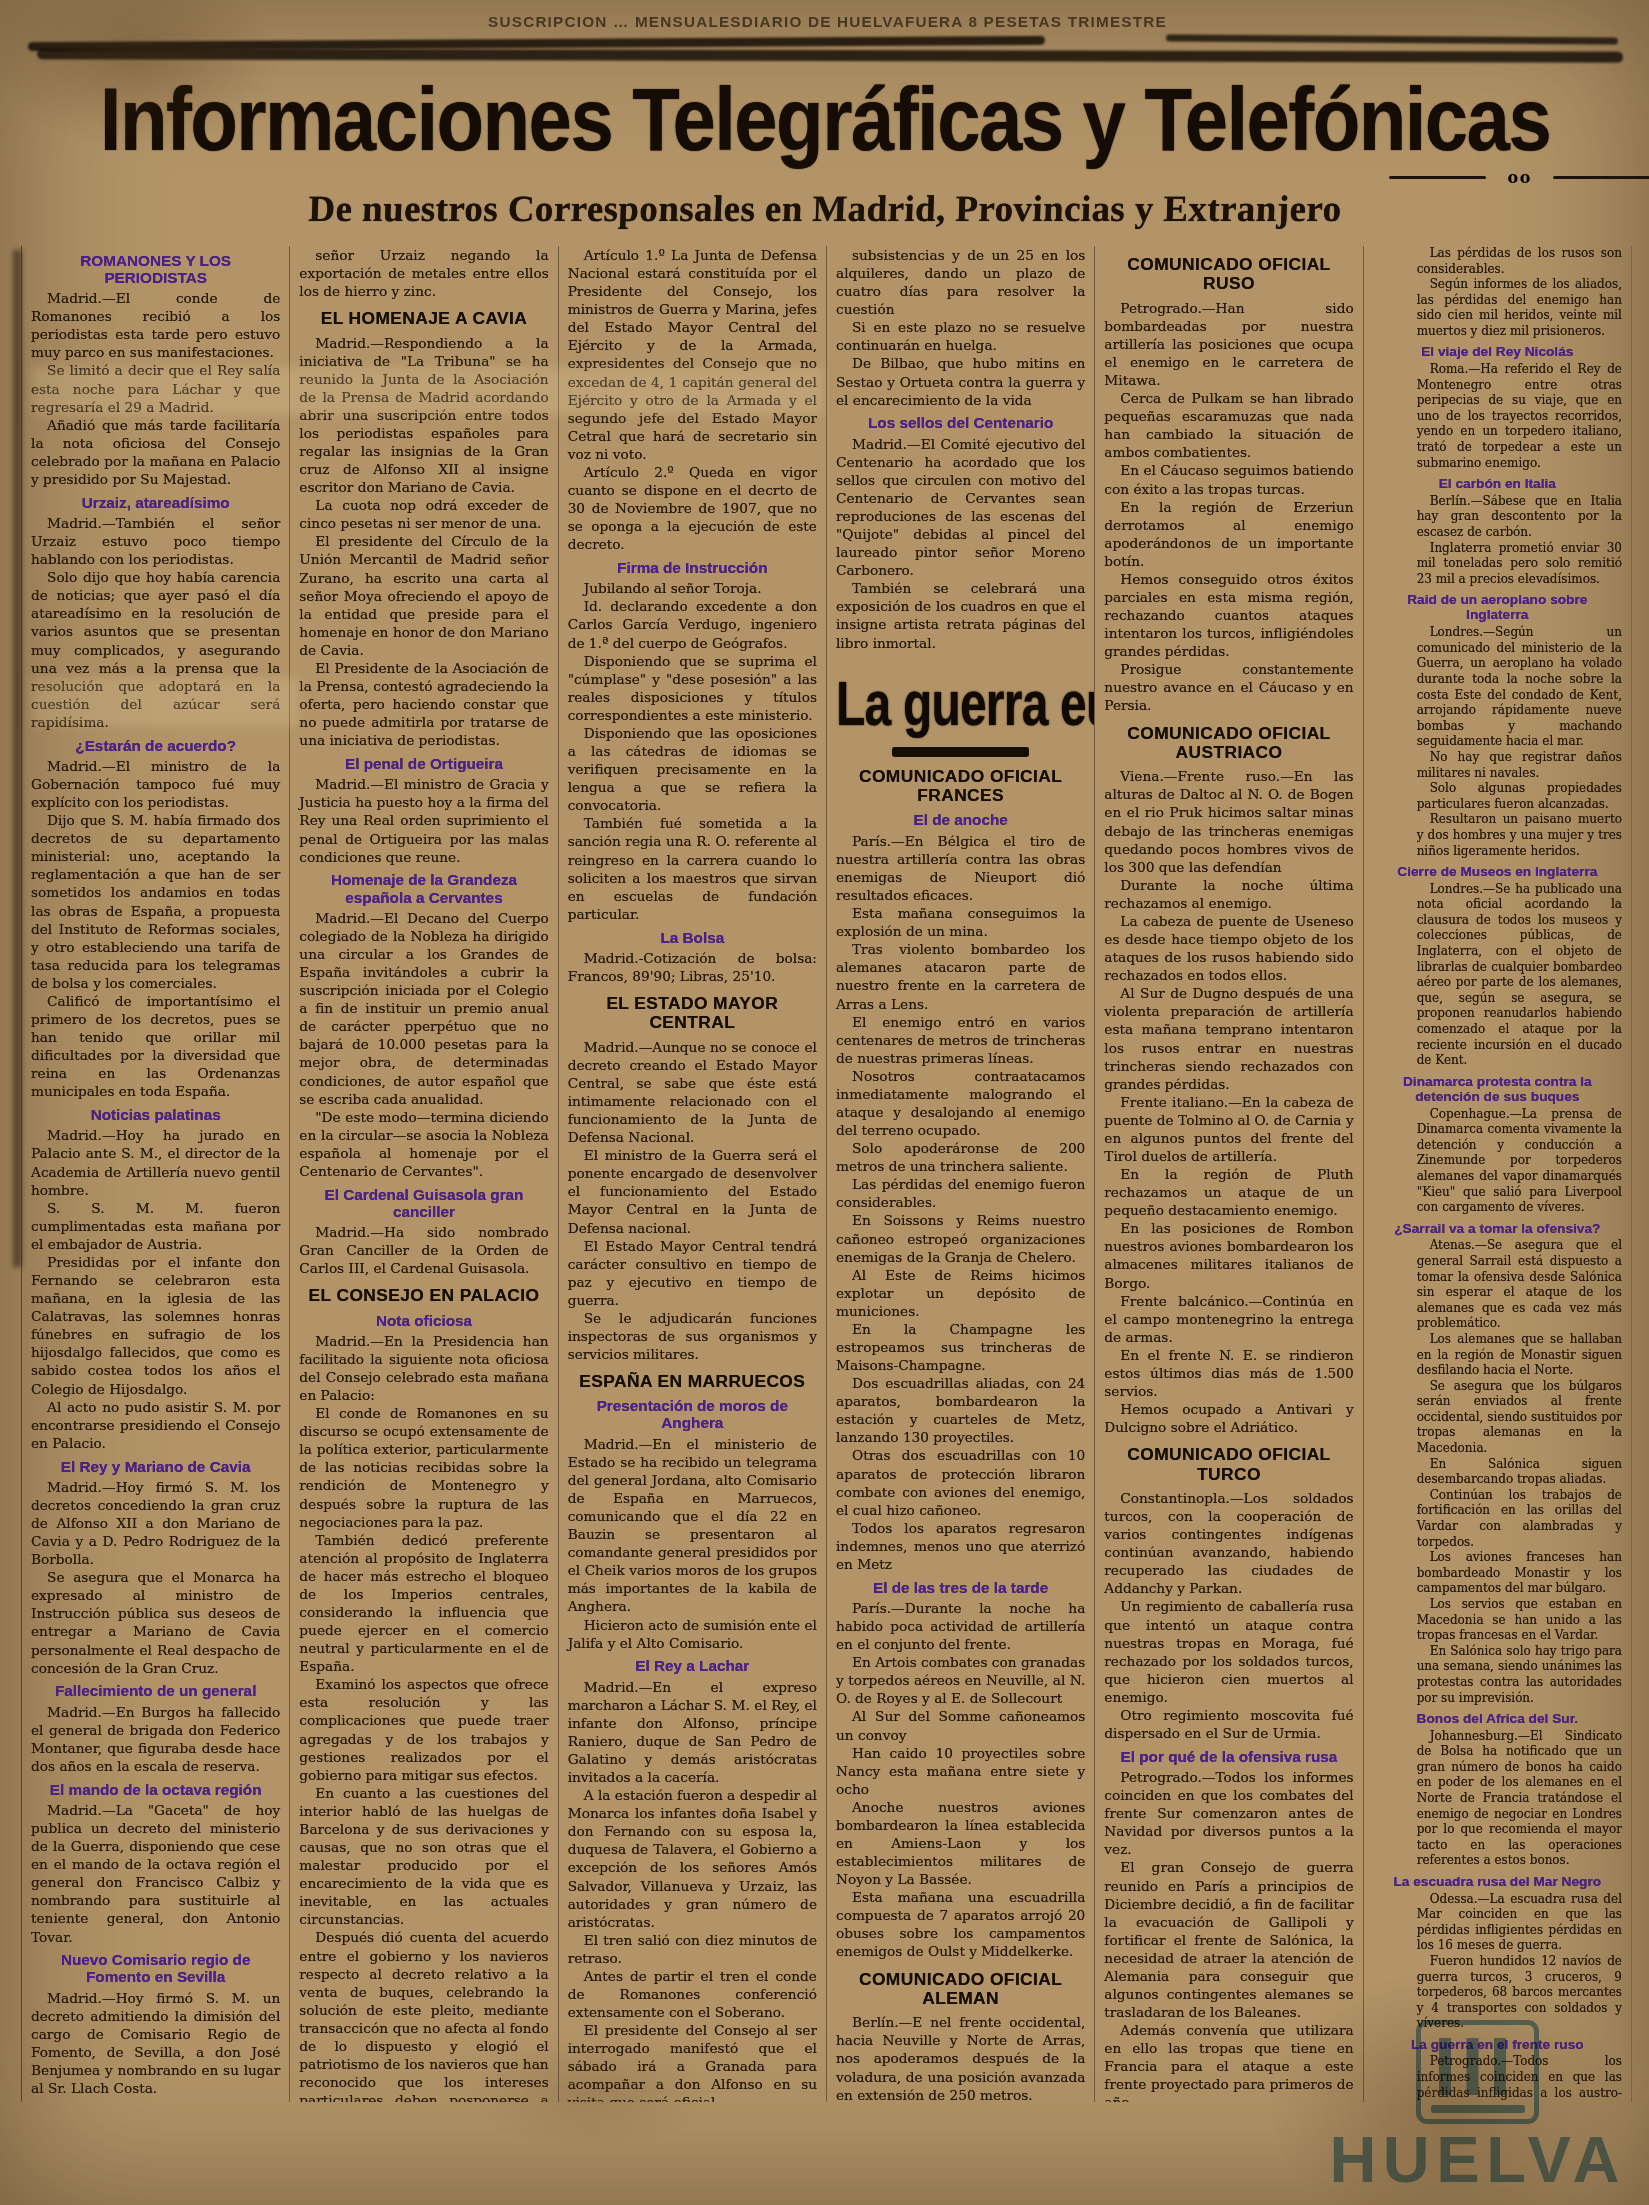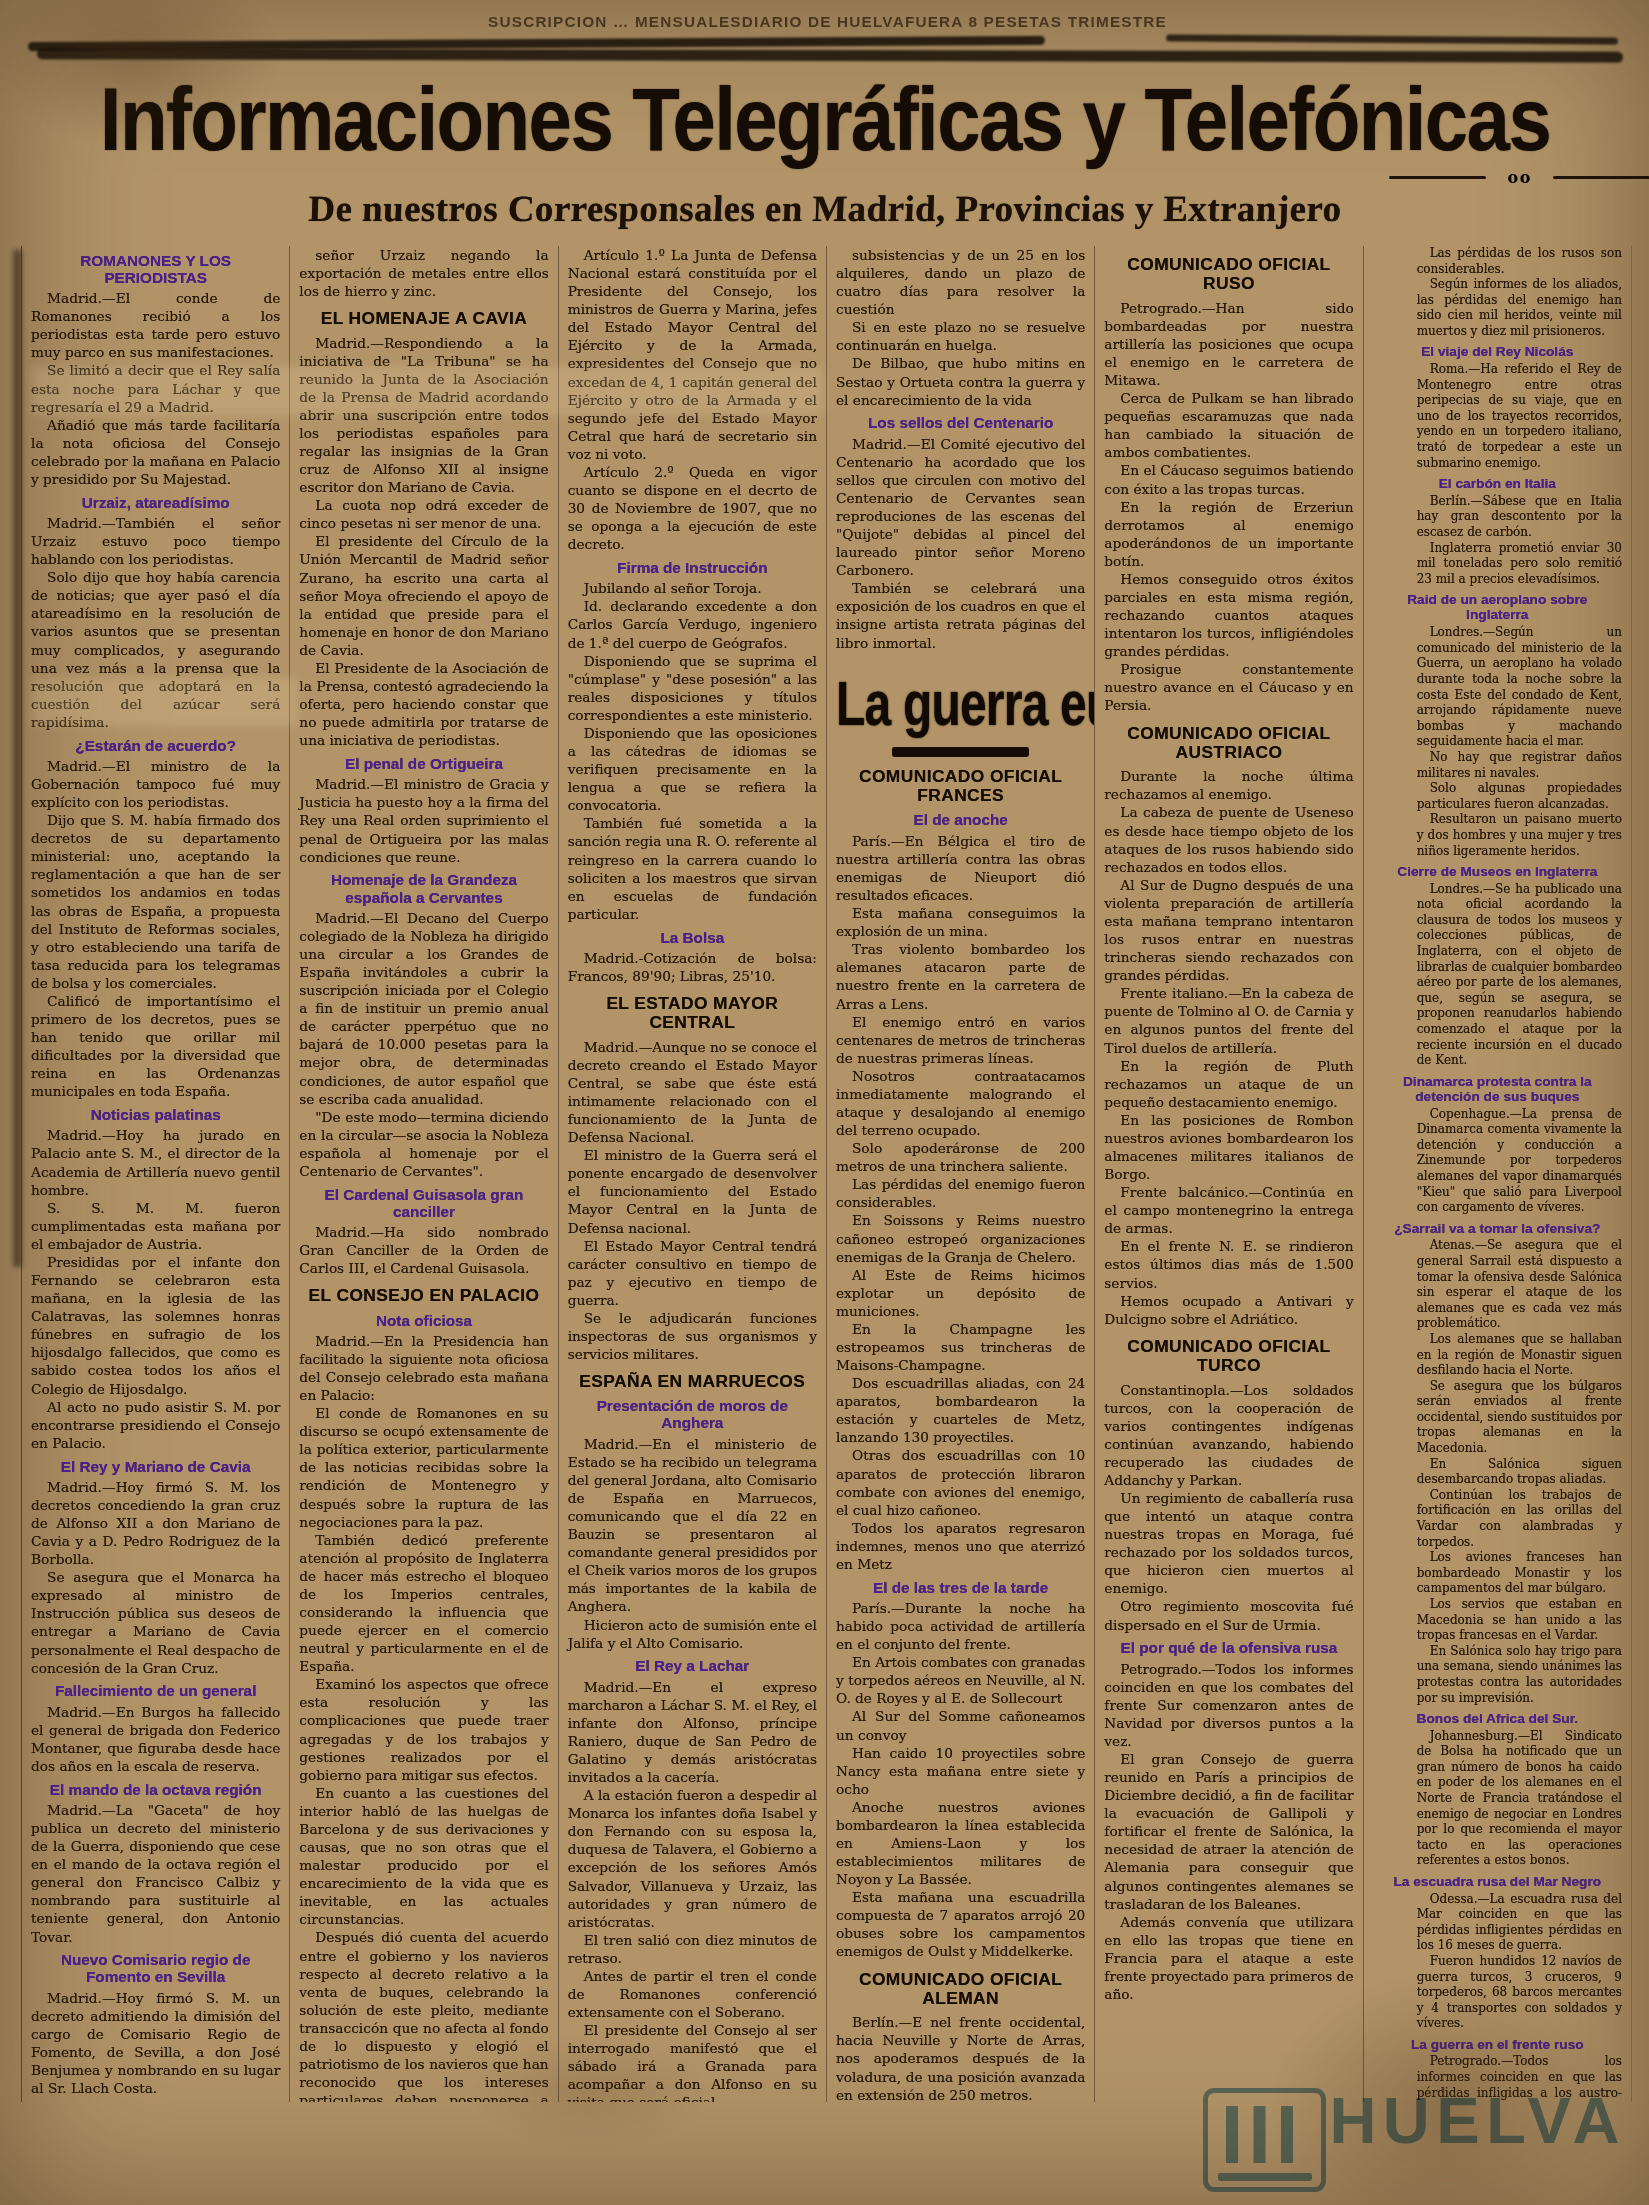--- a/index.html
+++ b/index.html
@@ -85,23 +85,24 @@
     text-shadow:0 0 1.6px rgba(17,10,4,.9);
     white-space:nowrap;
   }
   .bar{width:137px;height:10.5px;background:#150d05;margin:1.6px auto 9.7px;border-radius:2.4px;filter:blur(0.4px);}
 
   .col-small p.body{font-size:12px;line-height:1.3;text-indent:13px;margin-left:44px;}
   .col-small .subhead{font-size:13.7px;margin:4.8px 1.6px 2.4px;}
 
   .watermark{
     position:absolute;right:24px;bottom:13px;
-    display:flex;gap:3px;
+    display:flex;align-items:center;gap:3px;
     color:rgba(52,124,178,.62);
     mix-blend-mode:multiply;
+    flex-direction:column;
   }
   .wm-icon{width:113px;height:94px;border:5.7px solid currentColor;border-radius:11.3px;position:relative;}
   .wm-icon::before{
     content:"";position:absolute;left:18px;top:13px;width:11.3px;height:57px;
     background:currentColor;box-shadow:27.5px 0 0 currentColor,55px 0 0 currentColor;
   }
   .wm-icon::after{
     content:"";position:absolute;left:9.7px;bottom:6.5px;right:9.7px;height:7.3px;background:currentColor;border-radius:2.4px;
   }
   .wm-text{font-family:"Liberation Sans",sans-serif;font-weight:bold;font-size:65px;letter-spacing:6.5px;line-height:1;}
@@ -244,20 +245,21 @@
       </div>
       <div class="col">
         <div class="sechead">COMUNICADO OFICIAL RUSO</div>
         <p class="body">Petrogrado.—Han sido bombardeadas por nuestra artillería las posiciones que ocupa el enemigo en le carretera de Mitawa.</p>
         <p class="body">Cerca de Pulkam se han librado pequeñas escaramuzas que nada han cambiado la situación de ambos combatientes.</p>
         <p class="body">En el Cáucaso seguimos batiendo con éxito a las tropas turcas.</p>
         <p class="body">En la región de Erzeriun derrotamos al enemigo apoderándonos de un importante botín.</p>
         <p class="body">Hemos conseguido otros éxitos parciales en esta misma región, rechazando cuantos ataques intentaron los turcos, infligiéndoles grandes pérdidas.</p>
         <p class="body">Prosigue constantemente nuestro avance en el Cáucaso y en Persia.</p>
         <div class="sechead">COMUNICADO OFICIAL AUSTRIACO</div>
+        <p class="body">Viena.—Frente ruso.—En las alturas de Daltoc al N. O. de Bogen en el rio Pruk hicimos saltar minas debajo de las trincheras enemigas quedando pocos hombres vivos de los 300 que las defendían</p>
         <p class="body">Durante la noche última rechazamos al enemigo.</p>
         <p class="body">La cabeza de puente de Useneso es desde hace tiempo objeto de los ataques de los rusos habiendo sido rechazados en todos ellos.</p>
         <p class="body">Al Sur de Dugno después de una violenta preparación de artillería esta mañana temprano intentaron los rusos entrar en nuestras trincheras siendo rechazados con grandes pérdidas.</p>
         <p class="body">Frente italiano.—En la cabeza de puente de Tolmino al O. de Carnia y en algunos puntos del frente del Tirol duelos de artillería.</p>
         <p class="body">En la región de Pluth rechazamos un ataque de un pequeño destacamiento enemigo.</p>
         <p class="body">En las posiciones de Rombon nuestros aviones bombardearon los almacenes militares italianos de Borgo.</p>
         <p class="body">Frente balcánico.—Continúa en el campo montenegrino la entrega de armas.</p>
         <p class="body">En el frente N. E. se rindieron estos últimos dias más de 1.500 servios.</p>
         <p class="body">Hemos ocupado a Antivari y Dulcigno sobre el Adriático.</p>
         <div class="sechead">COMUNICADO OFICIAL TURCO</div>

